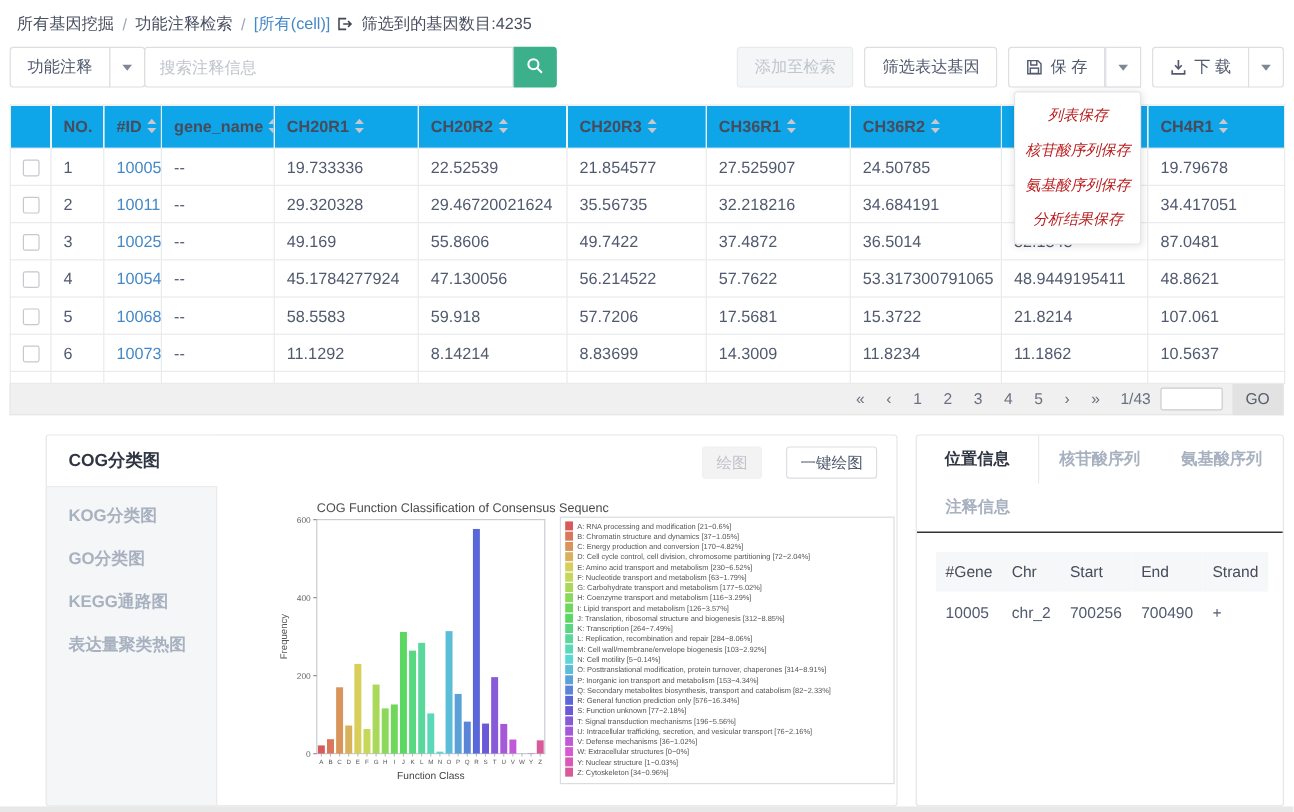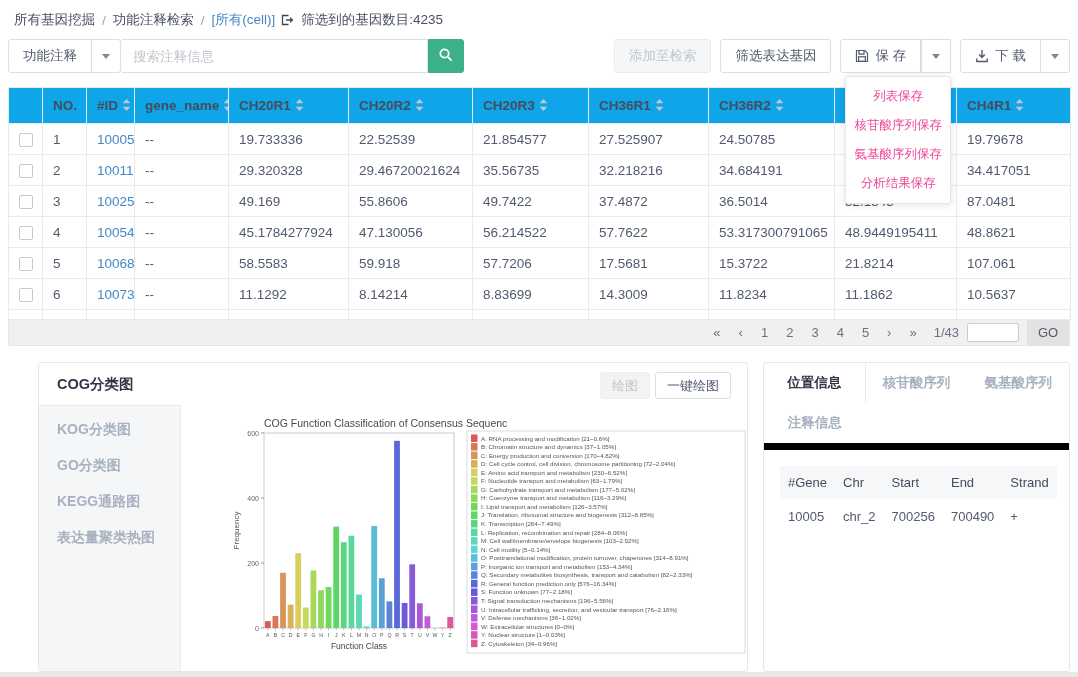--- a/index.html
+++ b/index.html
@@ -39,21 +39,21 @@
     border-radius:0 3px 3px 0; display:inline-flex; align-items:center; justify-content:center; cursor:pointer;
   }
   .toolbar-right { margin-left:auto; display:flex; align-items:center; gap:9px; }
   .icon-gap { margin-right:6px; display:inline-flex; }
   
   .dd-menu {
     position:absolute; top:100%; margin-top:3px; right:0; width:106px; background:#fff;
     border:1px solid #e4e6e9; border-radius:3px; box-shadow:0 1px 7px rgba(0,0,0,.12);
     padding:5px 0; z-index:30;
   }
-  .dd-item { height:29px; line-height:29px; text-align:center; font-size:12.5px; color:#ec4899; white-space:nowrap; cursor:pointer; }
+  .dd-item { height:29px; line-height:29px; text-align:center; font-size:12.5px; color:#b91c1c; white-space:nowrap; cursor:pointer;font-style:italic; }
   
   .gene-table { border-collapse:collapse; table-layout:fixed; width:1062px; margin:13px 8px 0; font-size:13.5px; position:relative; z-index:1; }
   .gene-table th, .gene-table td {
     border:1px solid #e8eaec; padding:0 10px; height:31px; text-align:left;
     overflow:hidden; white-space:nowrap; color:#515a6e;
   }
   .gene-table th { height:36px; font-weight:bold; color:#464c5b; background:#0ea5e9; }
   .gene-table td.partial { height:10px; padding:0; }
   .chk { display:inline-block; width:14px; height:14px; border:1px solid #c5c8ce; border-radius:2px; background:#fff; vertical-align:middle; cursor:pointer; }
   .id-link { color:#4488c7; text-decoration:none; cursor:pointer; }
@@ -68,27 +68,27 @@
   .pg-input { width:52px; height:19px; border:1px solid #ccc; border-radius:2px; background:#fff; font-size:12px; padding:0 4px; outline:none; }
   .pg-go { height:26px; width:42px; background:#e2e2e2; display:flex; align-items:center; justify-content:center; margin-left:8px; font-size:13px; color:#555d6b; cursor:pointer; }
   
   .cards { position:absolute; left:8px; right:8px; top:362px; bottom:5px; display:flex; gap:15px;margin-left:30px; }
   .card { background:#fff; border:1px solid #e4e6e8; border-radius:3px; position:relative; overflow:hidden; }
   .card-left { flex:0 0 710px; }
   .card-right { flex:1; }
   .cog-title { position:absolute; left:0; top:0; width:142px; height:42px; line-height:42px; padding-left:18px; font-weight:bold; font-size:14.5px; color:#2f3542; background:#fff; }
   .cog-sidebar { position:absolute; left:0; top:42px; bottom:0; width:142px; background:#f5f6f7; border-top:1px solid #e8eaec; border-right:1px solid #e8eaec; padding-top:6px; }
   .cog-side-item { padding:9px 0 9px 18px; font-weight:bold; font-size:14px; color:#a7b1c0; cursor:pointer; white-space:nowrap; }
-  .chart-actions { position:absolute; top:9px; right:16px; display:flex; gap:5px; }
+  .chart-actions { position:absolute; top:9px; right:16px; display:flex; gap:20px; }
   .mini-btn { height:27px; padding:0 11px; font-size:13px; display:inline-flex; align-items:center; border-radius:3px; cursor:pointer; }
   .mini-btn.disabled { background:#f3f3f4; color:#c0c4c9; border:1px solid #f0f0f1; cursor:default; }
   .mini-btn.normal { background:#fff; color:#515a6e; border:1px solid #dcdee2; }
   .cog-chart { position:absolute; left:190px; top:55px; }
   
-  .tabs { display:flex; flex-wrap:wrap; border-bottom:7px solid #000000; }
+  .tabs { display:flex; flex-wrap:wrap; border-bottom:1px solid #000000; }
   .tab { width:33.33%; height:40px; line-height:40px; text-align:center; font-weight:bold; font-size:13.5px; color:#a7b1c0; cursor:pointer; white-space:nowrap; }
   .tab.active { color:#2f3542; border-right:1px solid #e8eaec; }
   .info-table { border-collapse:collapse; margin:16px 16px 0; width:calc(100% - 32px); font-size:13px; }
   .info-table th { background:#f6f7f9; font-weight:normal; color:#464c5b; text-align:left; padding:9px 8px; }
   .info-table td { color:#515a6e; text-align:left; padding:10px 8px; }
   .footer-strip { position:absolute; left:0; right:0; bottom:0; height:5px; background:#e8e8e8; }
 </style>
 </head>
 <body>
 

